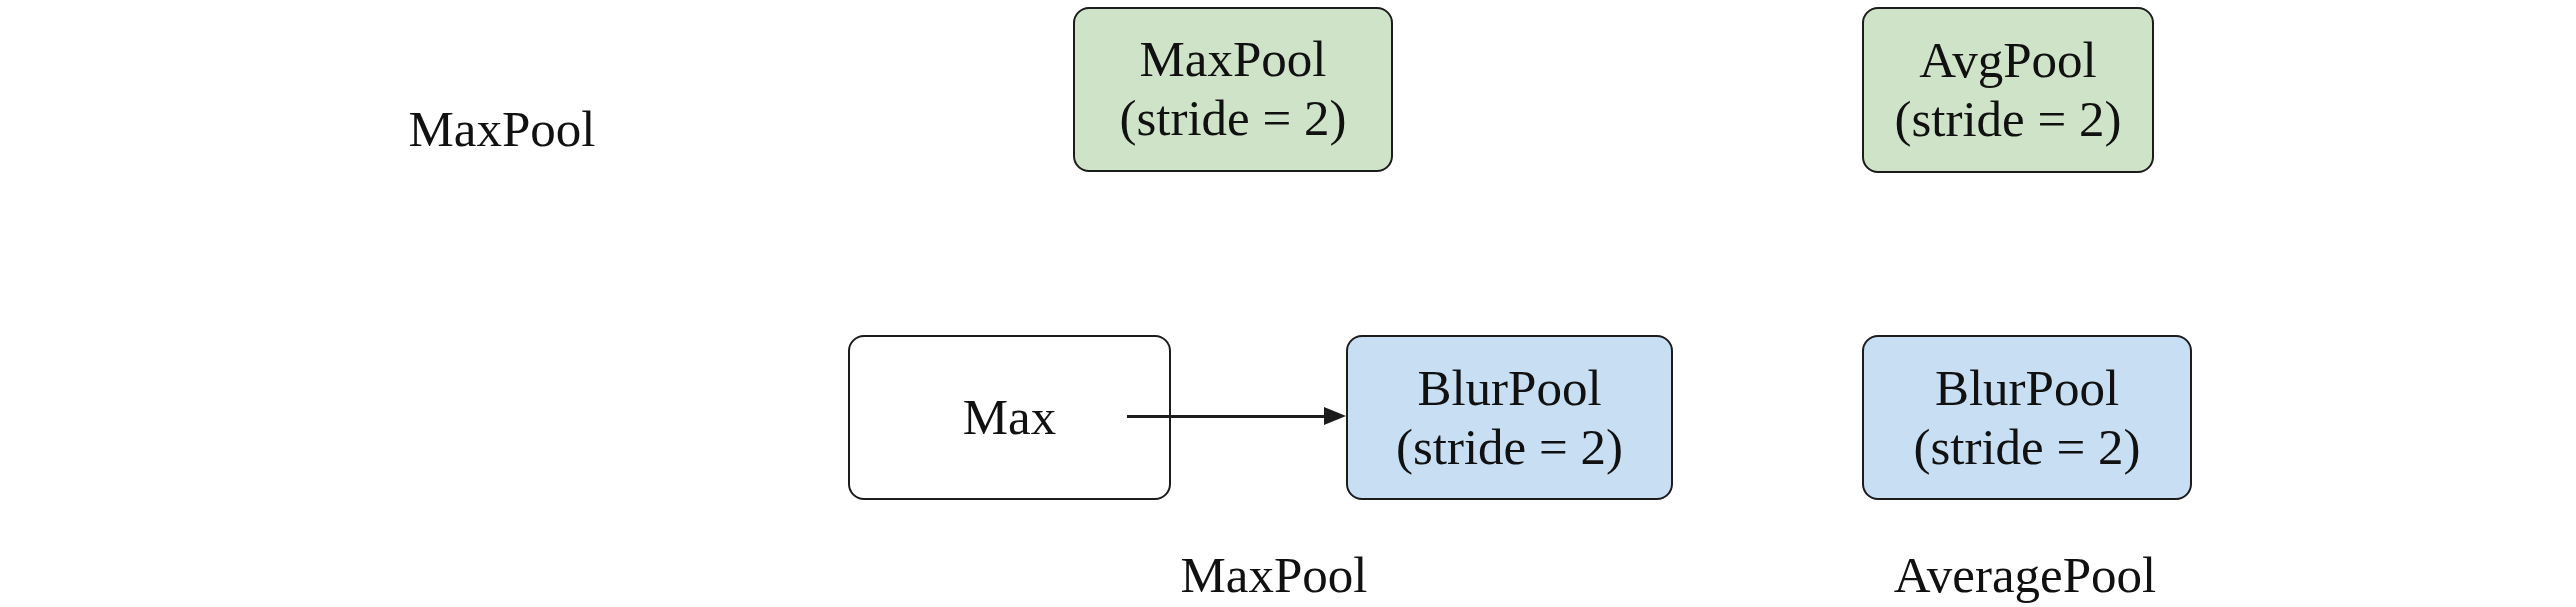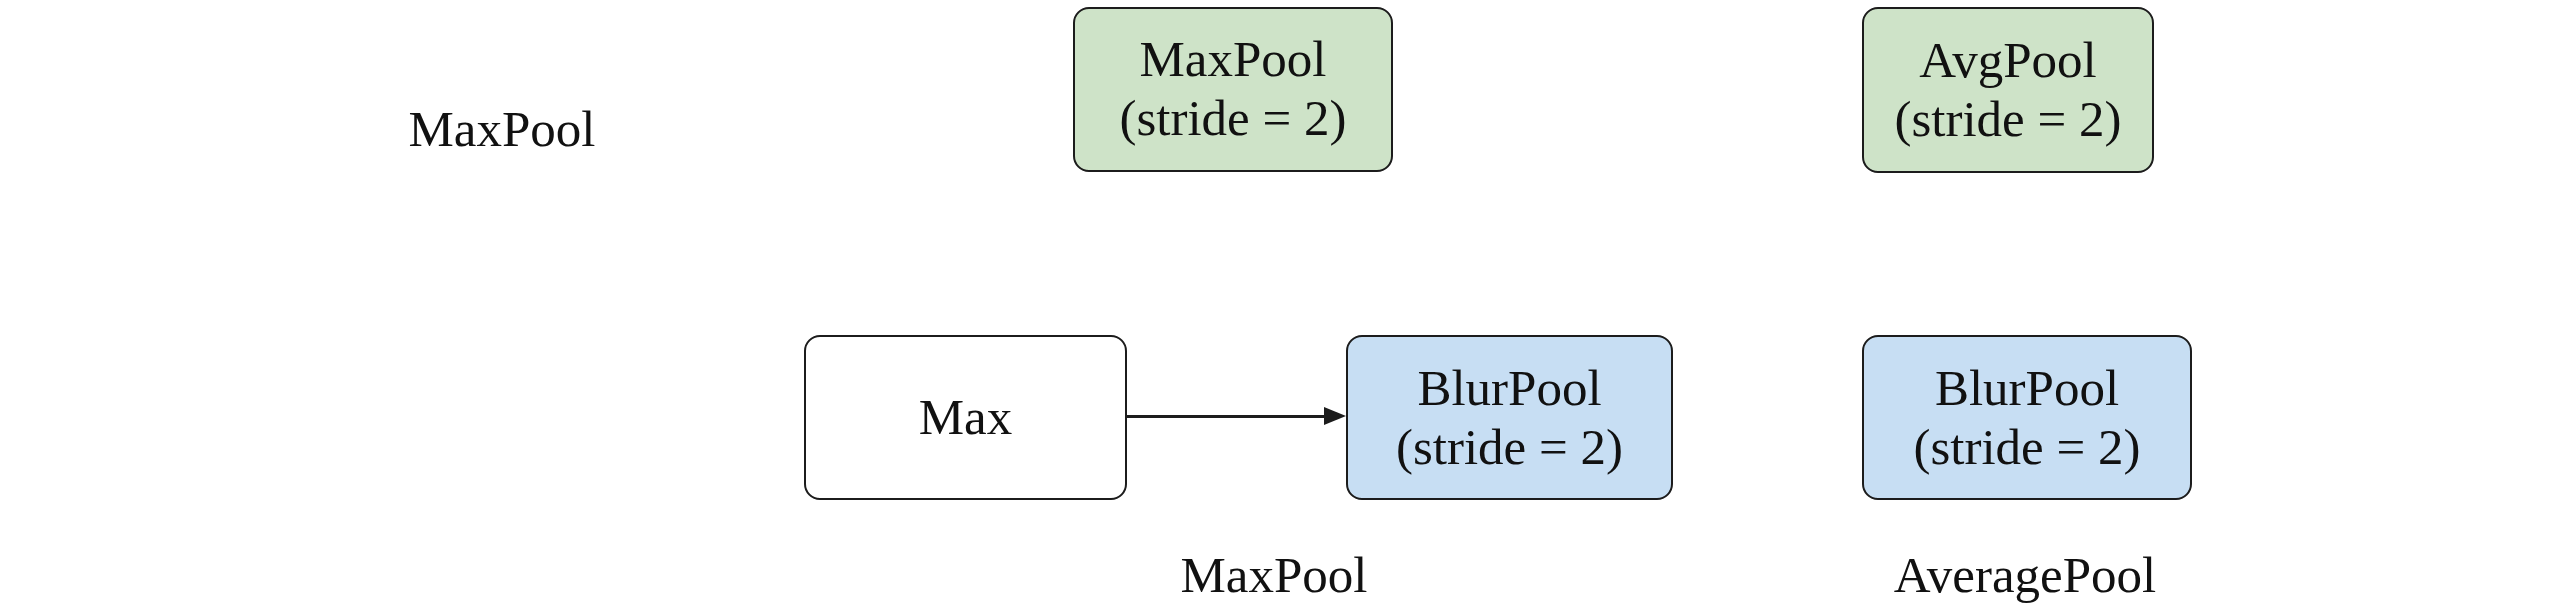--- a/index.html
+++ b/index.html
@@ -34,21 +34,21 @@
     flex-direction: column;
     align-items: center;
     justify-content: center;
     text-align: center;
     font-size: 51px;
     line-height: 59px;
     color: var(--text, #111111);
   }
   .node.green { background: var(--green, #cee3c8); }
   .node.blue  { background: var(--blue,  #c7def3); text-align: center; }
-  .node.white { background: var(--white, #ffffff); border-width: 2.3px; }
+  .node.white { background: var(--white, #ffffff); border-width: 2.3px; margin-left: 44px; }
 
   .box-maxpool      { left: 1073px; top: 6.5px;   width: 320px; height: 165px; }
   .box-avgpool      { left: 1862px; top: 6.5px;   width: 292px; height: 166px; }
   .box-max          { left: 804px;  top: 335px; width: 323px; height: 165px; }
   .box-blurpool-max { left: 1346px; top: 335px; width: 327px; height: 165px; }
   .box-blurpool-avg { left: 1862px; top: 335px; width: 330px; height: 165px; }
 
   .label-baseline    { left: 315px;  top: 102px; }
   .label-antialiased { left: 324px;  top: 380px; }
   .label-col-maxpool { left: 1087px; top: 548px; }

